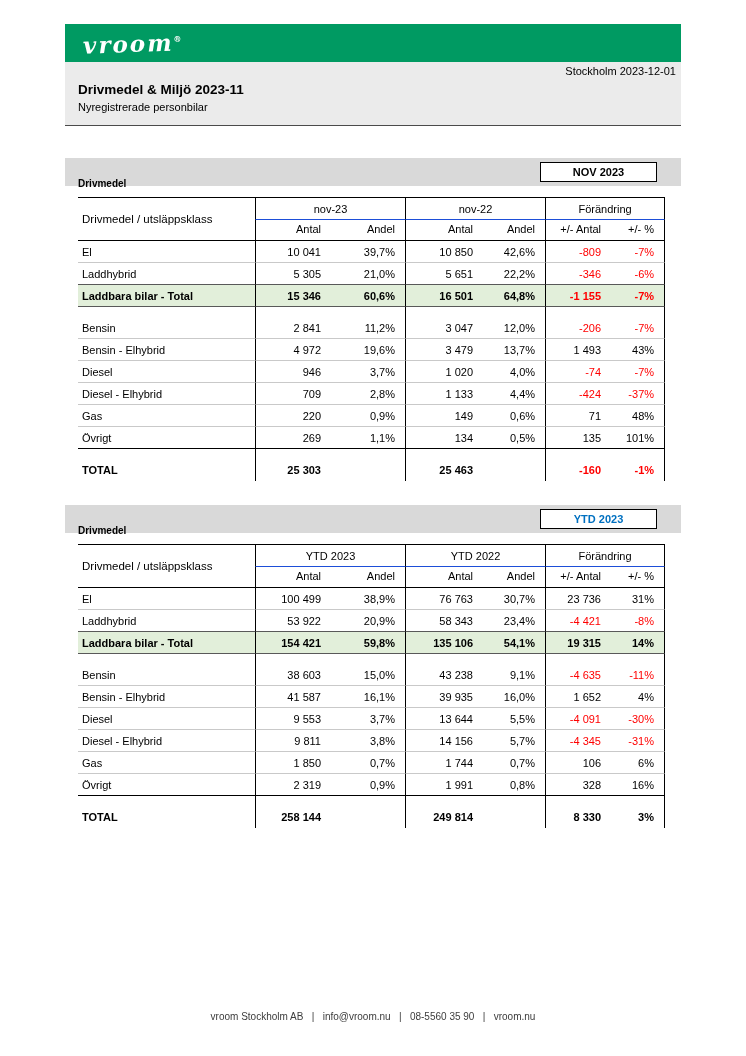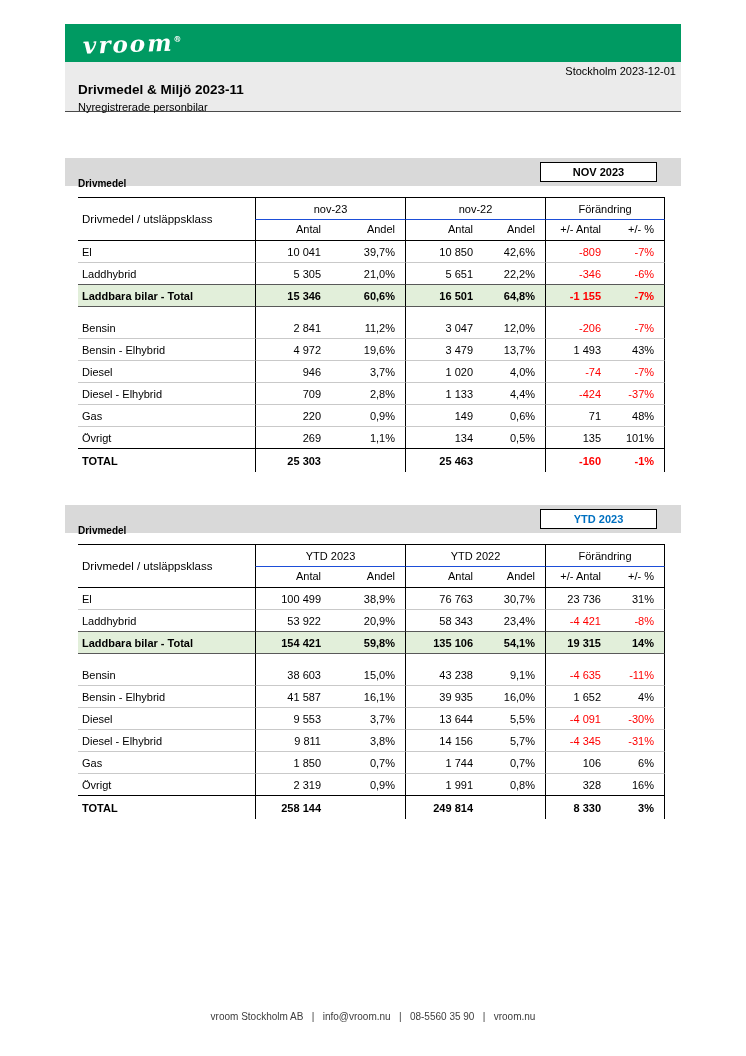--- a/index.html
+++ b/index.html
@@ -7,21 +7,21 @@
     width:746px;height:1056px;background:#ffffff;color:#000;
     font-family:"Liberation Sans",sans-serif;position:relative;overflow:hidden;
   }
   
   .brandbar{position:absolute;left:65px;top:24px;width:616px;height:38px;background:#009a62;
     display:flex;align-items:center;padding-left:18px;box-sizing:border-box;}
   .logo{color:#fff;font-family:"DejaVu Serif",serif;font-style:italic;font-weight:700;
     font-size:23px;letter-spacing:2px;transform:rotate(-2deg);}
   .logo sup{font-size:8px;letter-spacing:0;vertical-align:super;}
   
-  .header-block{position:absolute;left:65px;top:62px;width:616px;height:50px;background:#ebebeb;
+  .header-block{position:absolute;left:65px;top:62px;width:616px;height:64px;background:#ebebeb;
     border-bottom:1px solid #4a4a4a;box-sizing:border-box;text-align:right;}
   .date{position:absolute;top:3px;right:5px;font-size:11px;}
   .title{position:absolute;left:13px;top:20px;font-size:13.5px;font-weight:bold;}
   .subtitle{position:absolute;left:13px;top:39px;font-size:11px;}
   
   .section{position:absolute;left:65px;width:616px;}
   .sec1{top:158px;}
   .sec2{top:505px;}
   .band{position:relative;height:28px;background:#d9d9d9;}
   .band-label{position:absolute;left:13px;top:20px;font-size:10px;font-weight:bold;}
@@ -42,21 +42,21 @@
   .sub{text-align:right;border-bottom:1px solid #000;padding:2px 10px 4px 2px;}
   .c0,.c2,.c4{border-left:1px solid #000;}
   .c5{border-right:1px solid #000;}
   tbody td{height:13px;padding:4px 10px 4px 4px;}
   tbody td.num{text-align:right;}
   tbody tr.normal td{border-bottom:1px solid #c9c9c9;}
   tbody tr.no-sep td{border-bottom:none !important;}
   tbody tr.highlight td{background:#e2efda;font-weight:bold;
     border-top:1px solid #595959;border-bottom:1px solid #595959;}
   tbody tr.spacer td{border-bottom:none;height:10px;padding:0;}
-  tbody tr.total td{border-top:1px solid #000;font-weight:bold;padding-top:5px;padding-bottom:5px;}
+  tbody tr.total td{border-top:1px solid #000;font-weight:bold;padding-top:14px;padding-bottom:5px;}
   td.neg{color:#ff0000;}
   
   .footer{position:absolute;left:0;width:746px;top:1011px;text-align:center;font-size:10px;
     color:#3c3c3c;white-space:pre;}
 </style>
 </head>
 <body>
 
 <div class="brandbar">
   <span class="logo"><span>vroom</span><sup>®</sup></span>

